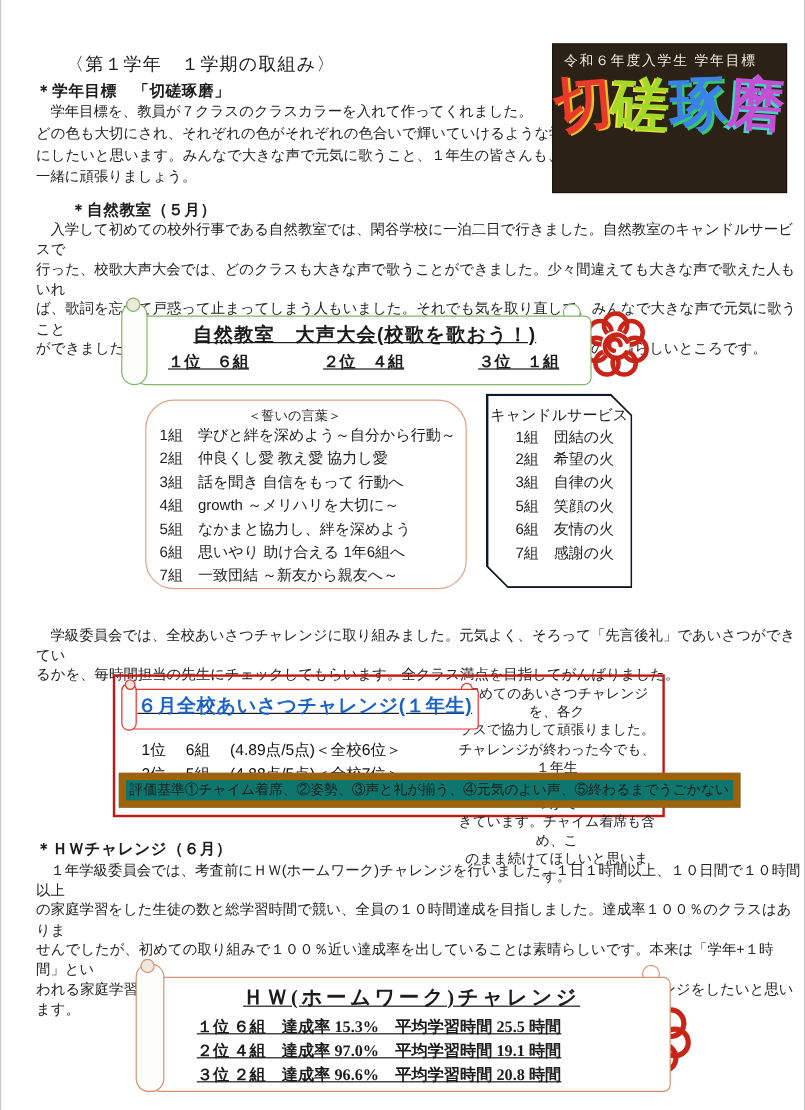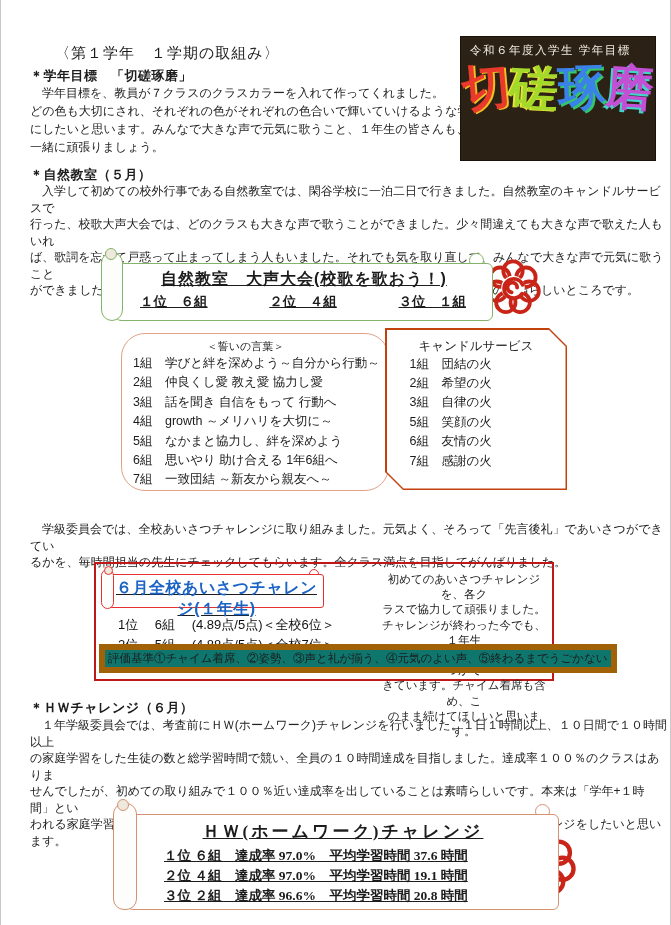--- a/index.html
+++ b/index.html
@@ -23,21 +23,21 @@
   .poster{left:460px;top:37px;width:194px;height:123px;background:#2b2114;box-shadow:0 0 0 1px #1a130c;}
   .poster-caption{color:#f3eee2;font-size:11.5px;padding:6px 0 0 9px;letter-spacing:1.5px;}
   .poster-chars{display:flex;justify-content:center;margin-top:4px;}
   .pc{font-size:48px;line-height:1.1;font-weight:bold;font-family:"Liberation Serif",serif;display:inline-block;}
   .pc1{color:#e8392a;transform:rotate(-5deg);text-shadow:2px 1px 0 #f0c020;}
   .pc2{color:#a4d829;transform:rotate(3deg);text-shadow:-2px 1px 0 #e8e23a;}
   .pc3{color:#3b82e8;transform:rotate(-2deg);text-shadow:2px 2px 0 #35c56a;}
   .pc4{color:#c34fd4;transform:rotate(4deg);text-shadow:-2px 2px 0 #45d2c8;}
 
   
-  .nature-h{top:166px;}
+  .nature-h{top:166px;margin-left:29px;}
   .nature-body{left:29px;top:183px;width:638px;}
 
   
   .scroll{position:absolute;}
   .sc-roll{position:absolute;left:0;top:0;bottom:2px;width:22px;background:#fdfdfb;
     border:1.5px solid var(--sc);border-radius:11px;z-index:3;box-sizing:border-box;}
   .sc-roll::after{content:"";position:absolute;top:-5px;left:3px;width:10px;height:10px;
     border:1.5px solid var(--sc);border-radius:50%;background:#efe9dd;}
   .sc-body{position:absolute;left:14px;right:0;top:11px;bottom:2px;background:#fff;
     border:1.5px solid var(--sc);border-radius:6px;z-index:2;box-sizing:border-box;text-decoration:underline;}
@@ -46,33 +46,33 @@
 
   .green-scroll{left:100px;top:252px;width:392px;height:71px;--sc:#84b468;}
   .green-title{margin-top:5px;text-align:center;font-weight:bold;font-size:16px;letter-spacing:1px;}
   .sc-ranks{display:flex;justify-content:space-between;padding:3px 26px 0 24px;font-weight:bold;font-size:13.5px;}
 
   
   .vow-box{left:120px;top:333px;width:268px;height:158px;border:1.5px solid #e2a287;
     border-radius:24px;box-sizing:border-box;padding:5px 0 0 11px;}
   .vow-title{text-align:center;font-size:11px;padding-right:30px;}
   .vow-item{font-size:12.5px;line-height:19.4px;}
-  .candle-outer{left:384px;top:328px;width:182px;height:162px;background:#c2410c;
+  .candle-outer{left:404px;top:328px;width:122px;height:162px;background:#0f172a;
     clip-path:polygon(0 0,calc(100% - 18px) 0,100% 18px,100% 100%,18px 100%,0 calc(100% - 18px));}
   .candle-inner{position:absolute;inset:1.5px;background:#fff;
     clip-path:polygon(0 0,calc(100% - 17px) 0,100% 17px,100% 100%,17px 100%,0 calc(100% - 17px));
     padding-top:8px;box-sizing:border-box;}
   .candle-title{text-align:center;font-size:12.5px;}
   .candle-item{font-size:12.5px;line-height:19.4px;padding-left:23px;}
 
   
   .greet-h{top:503px;}
   .greet-body{left:29px;top:521px;width:638px;}
   .greet-box{left:93px;top:562px;width:460px;height:119px;border:2px solid #c01818;box-sizing:border-box;}
-  .red-title-scroll{left:5px;top:5px;width:223px;height:42px;--sc:#e83030;}
+  .red-title-scroll{left:5px;top:5px;width:273px;height:42px;padding-left:25px;--sc:#e83030;}
   .red-title-scroll .sc-roll{width:13px;border-radius:7px;}
   .red-title-scroll .sc-roll::after{width:7px;height:7px;left:2px;top:-4px;}
   .red-title-scroll .sc-body{left:8px;top:5px;bottom:3px;border-radius:3px;}
   .red-title-scroll .sc-curl{width:10px;height:10px;right:5px;top:0;}
   .greet-title{text-align:center;margin-top:3px;font-size:16px;font-weight:bold;color:#1b63c5;letter-spacing:.5px;}
   .greet-ranks{position:absolute;left:22px;top:51px;font-size:13px;line-height:19.5px;color:#111;}
   .greet-comment{position:absolute;left:282px;top:8px;width:172px;font-size:11.5px;line-height:15.2px;color:#222;text-align:center;}
   .greet-criteria{position:absolute;left:3px;top:80px;border:6px solid #a16207;font-size:11.5px;
     padding:1px 3px;white-space:nowrap;background:#0f766e;}
 
@@ -199,21 +199,21 @@
   <div class="abs body-text pre hw-body">　１年学級委員会では、考査前にＨＷ(ホームワーク)チャレンジを行いました。１日１時間以上、１０日間で１０時間以上
 の家庭学習をした生徒の数と総学習時間で競い、全員の１０時間達成を目指しました。達成率１００％のクラスはありま
 せんでしたが、初めての取り組みで１００％近い達成率を出していることは素晴らしいです。本来は「学年+１時間」とい
 われる家庭学習の時間ですが、２学期は平日１時間、休日２時間を最低ラインとしてＨＷチャレンジをしたいと思います。</div>
 
   <div class="scroll orange-scroll">
     <div class="sc-curl"></div>
     <div class="sc-body">
       <div class="hw-title">ＨＷ(ホームワーク)チャレンジ</div>
       <div class="hw-rows">
-        <div>１位 ６組　達成率 97.0%　平均学習時間 37.6 時間</div>
+        <div>１位 ６組　達成率 15.3%　平均学習時間 25.5 時間</div>
         <div>２位 ４組　達成率 97.0%　平均学習時間 19.1 時間</div>
         <div>３位 ２組　達成率 96.6%　平均学習時間 20.8 時間</div>
       </div>
     </div>
     <div class="sc-roll"></div>
   </div>
 
   <svg class="abs stamp stamp2" viewBox="0 0 100 100">
     <circle class="petal" cx="50" cy="26" r="14"></circle>
     <circle class="petal" cx="68.8" cy="35" r="14"></circle>

